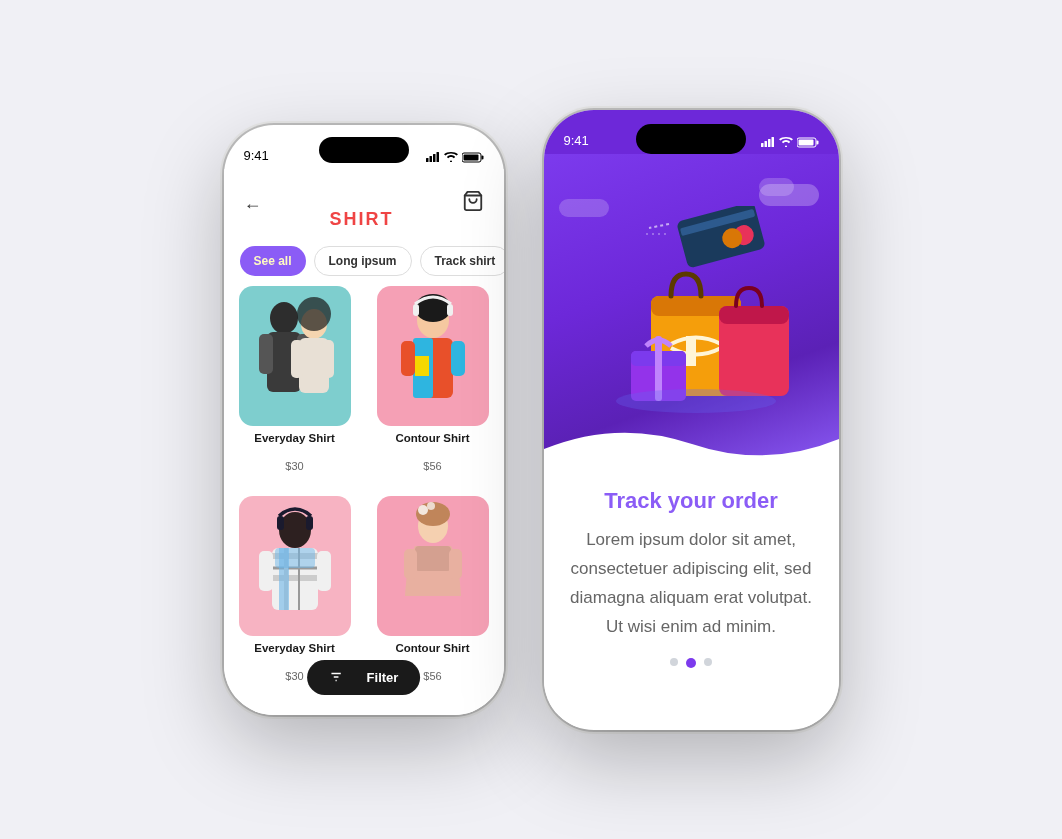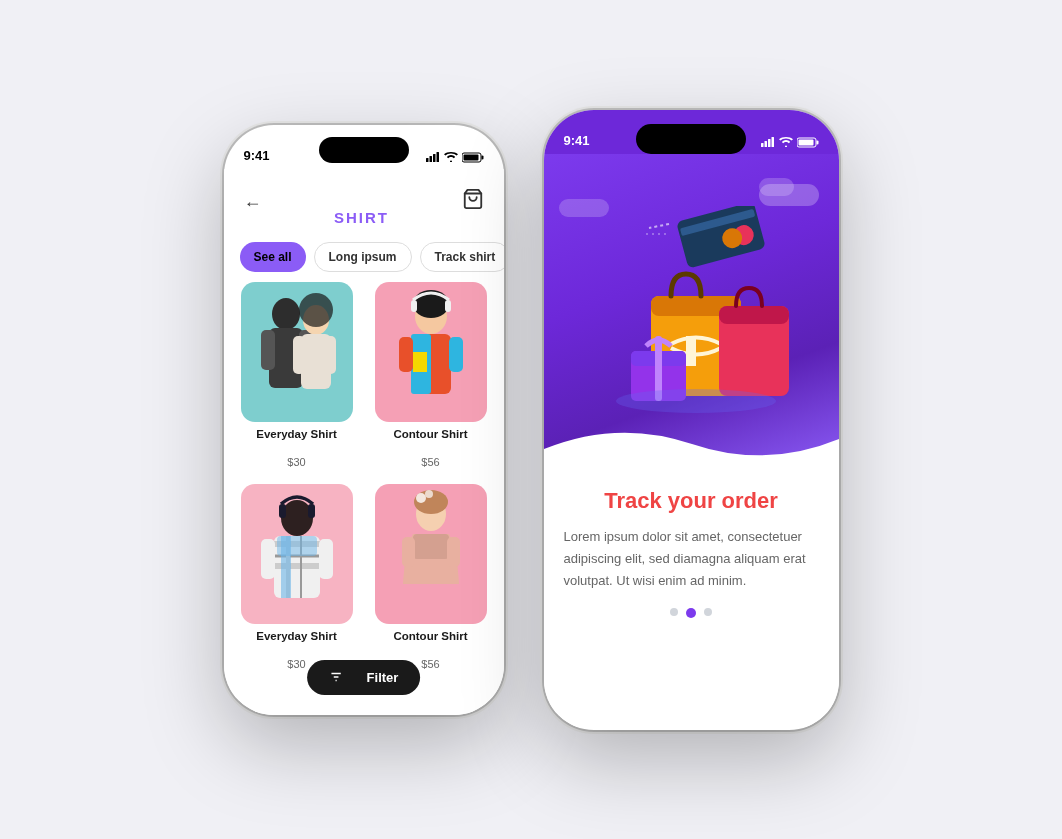--- a/index.html
+++ b/index.html
@@ -61,21 +61,21 @@
       display: flex;
       align-items: flex-end;
       justify-content: space-between;
       padding: 0 20px 6px;
       position: relative;
       z-index: 5;
     }
 
     .status-bar .time {
       font-size: 13px;
-      font-weight: 700;
+      font-weight: 400;
       color: #000;
     }
 
     .status-icons {
       display: flex;
       align-items: center;
       gap: 4px;
     }
 
     .status-icons svg {
@@ -90,24 +90,24 @@
     }
 
     .header {
       display: flex;
       align-items: center;
       justify-content: space-between;
       padding: 8px 20px 10px;
     }
 
     .header-title {
-      font-size: 15px;
+      font-size: 18px;
       font-weight: 700;
       letter-spacing: 2px;
-      color: #8b5cf6;
+      color: #ef4444;
       margin-top: 32px;
     }
 
     .back-btn {
       font-size: 18px;
       color: #333;
       cursor: pointer;
     }
 
     .cart-icon {
@@ -127,35 +127,35 @@
       padding: 7px 14px;
       border-radius: 20px;
       font-size: 12px;
       font-weight: 600;
       cursor: pointer;
       white-space: nowrap;
     }
 
     .tab-btn.active {
       background: #8b5cf6;
-      color: #000000;
+      color: #fef9c3;
       border: none;
     }
 
     .tab-btn.inactive {
       background: #fff;
       color: #333;
       border: 1.5px solid #ddd;
     }
 
     
     .product-grid {
       display: grid;
       grid-template-columns: 1fr 1fr;
-      gap: 16px;
+      gap: 24px;
       padding: 0 14px;
     }
 
     .product-card {
       display: flex;
       flex-direction: column;
       align-items: center;
     }
 
     .product-image {
@@ -230,28 +230,29 @@
       display: flex;
       flex-direction: column;
       align-items: center;
       padding: 20px 20px 16px;
       position: relative;
     }
 
     .track-title {
       font-size: 22px;
       font-weight: 800;
-      color: #ef4444;
+      color: #8b5cf6;
       margin-bottom: 12px;
       text-align: center;
     }
 
     .track-desc {
-      font-size: 13px;
+      font-size: 17px;
       color: #666;
+      text-align: center;
       line-height: 1.7;
     }
 
     
     .pagination-dots {
       display: flex;
       gap: 8px;
       margin-top: 16px;
     }
 

